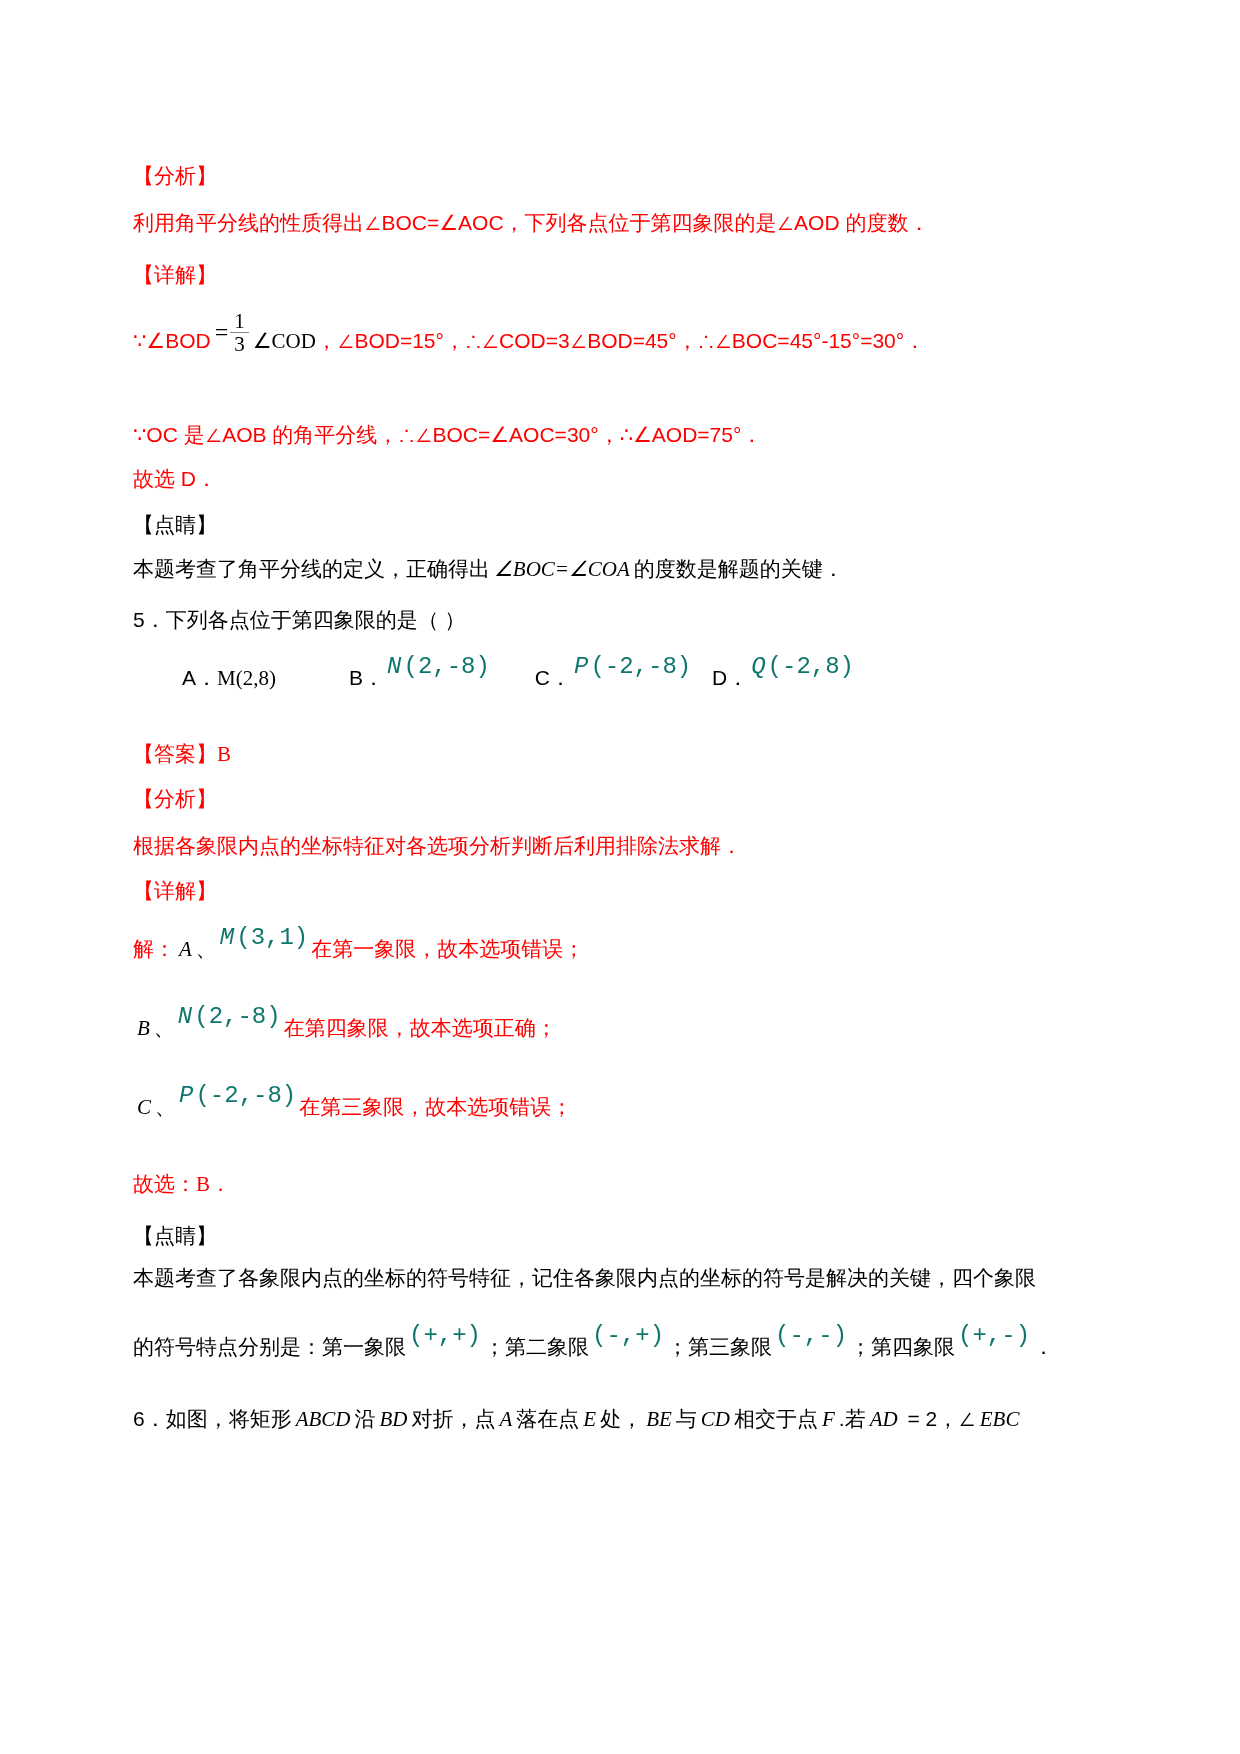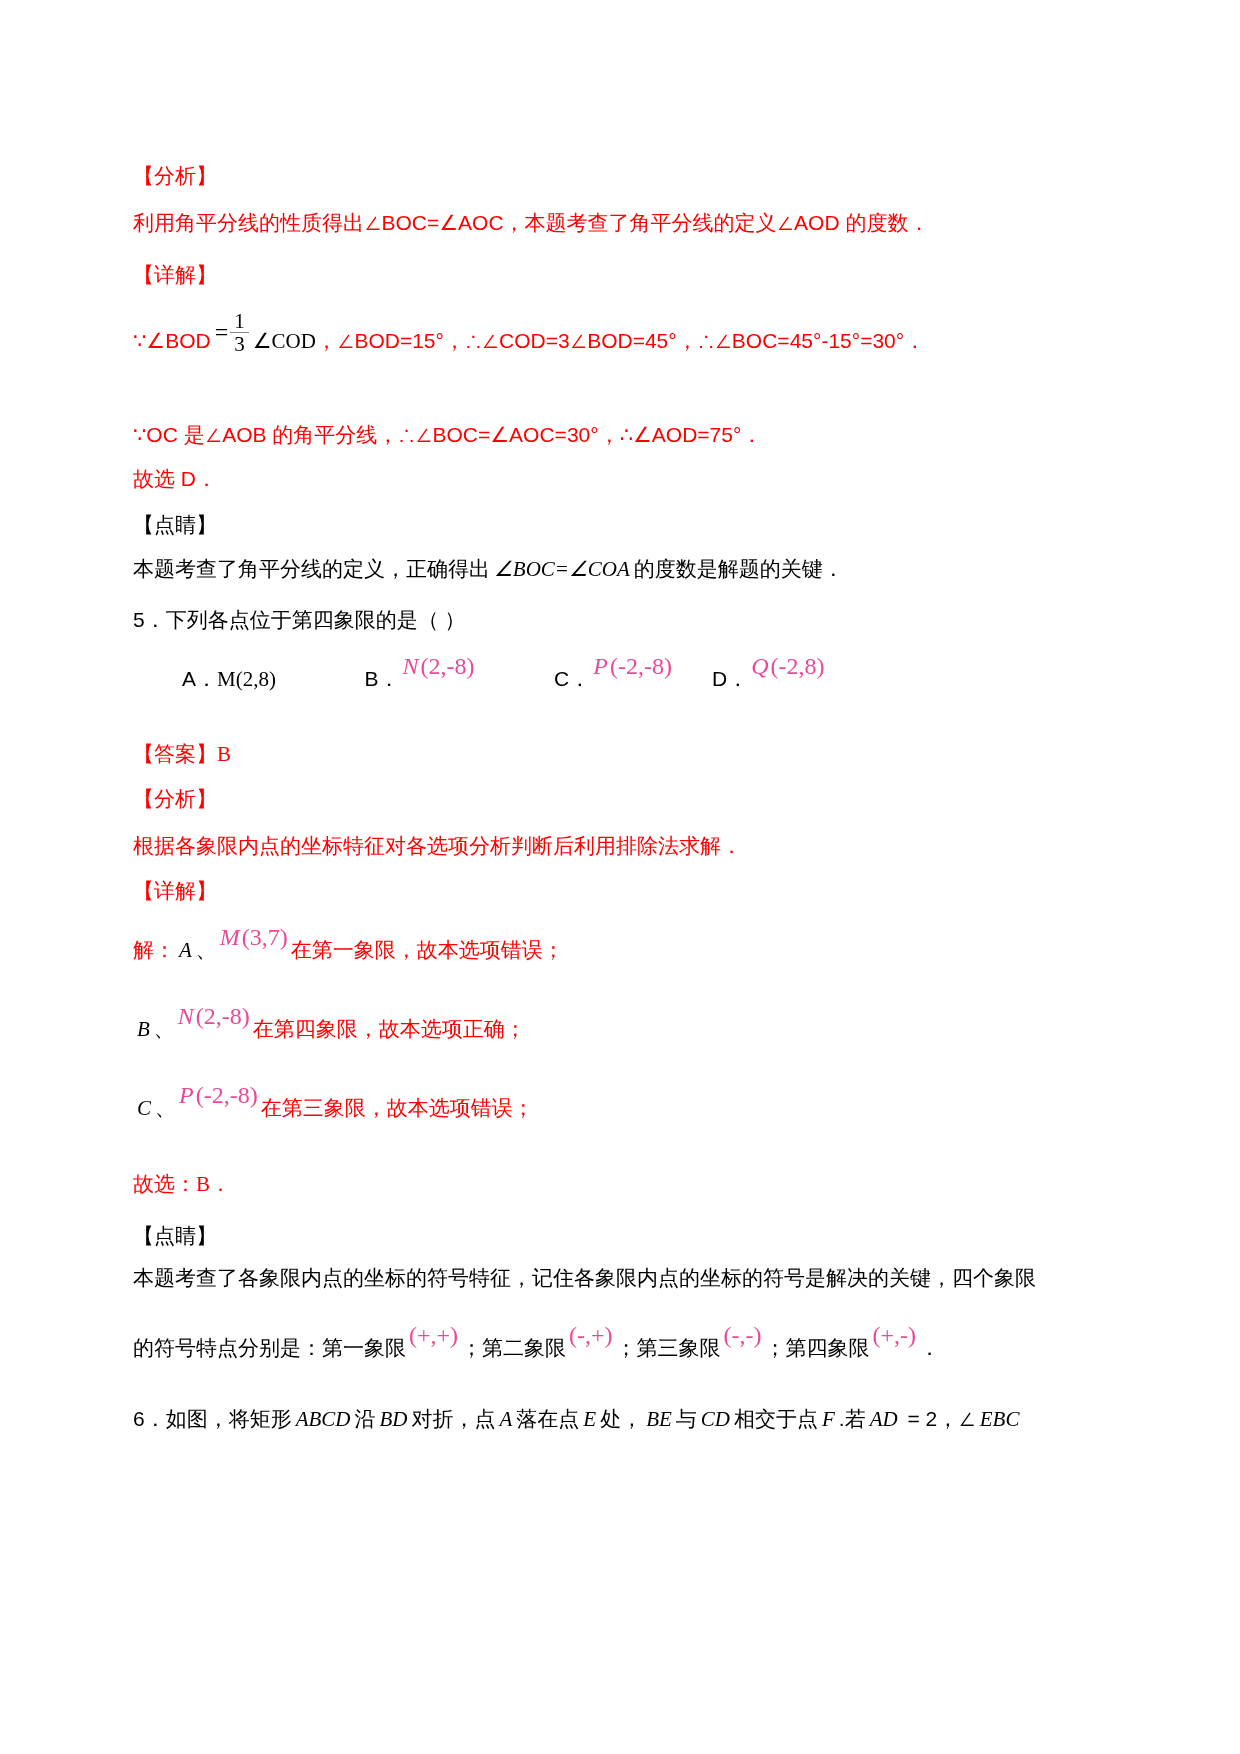--- a/index.html
+++ b/index.html
@@ -28,23 +28,23 @@
   
   .mi {
     font-family: "Liberation Serif", serif;
     font-style: italic;
     margin: 0 4px;
   }
   
   .msup {
     display: inline-block;
     transform: translateY(-12px);
-    font-family: Liberation Serif, serif;
+    font-family: Liberation Mono, monospace;
     font-size: 24px;
-    color: #ec4899;
+    color: #0f766e;
     margin: 0 3px;
   }
   .msup .mvar { font-style: italic; margin-right: 2px; }
   
   .eq-group {
     display: inline-flex;
     align-items: center;
     transform: translateY(-10px);
     font-family: "Liberation Serif", serif;
     color: #000;
@@ -84,21 +84,21 @@
   .opt-b { width: 192px; }
   .opt-c { width: 195px; }
 </style>
 </head>
 <body>
 
 <div class="page">
 
   <p class="red p-a1h">【分析】</p>
 
-  <p class="red p-a1t">利用角平分线的性质得出∠BOC=∠AOC，本题考查了角平分线的定义∠AOD 的度数．</p>
+  <p class="red p-a1t">利用角平分线的性质得出∠BOC=∠AOC，下列各点位于第四象限的是∠AOD 的度数．</p>
 
   <p class="red p-d1h">【详解】</p>
 
   <p class="p-form"><span class="red">∵∠BOD</span><span class="eq-group">
         <span class="eq">=</span>
         <span class="frac">
           <span class="num">1</span>
           <span class="den">3</span>
         </span>
       </span><span class="serif blk">∠COD</span><span class="red">，∠BOD=15°，∴∠COD=3∠BOD=45°，∴∠BOC=45°-15°=30°．</span></p>
@@ -116,21 +116,21 @@
   <p class="blk p-opts"><span class="opt opt-a"><span>A．</span><span class="serif">M(2,8)</span></span><span class="opt opt-b"><span>B．</span><span class="msup"><span class="mvar">N</span><span>(2,-8)</span></span></span><span class="opt opt-c"><span>C．</span><span class="msup"><span class="mvar">P</span><span>(-2,-8)</span></span></span><span class="opt"><span>D．</span><span class="msup"><span class="mvar">Q</span><span>(-2,8)</span></span></span></p>
 
   <p class="red p-ans"><span>【答案】</span><span class="serif">B</span></p>
 
   <p class="red p-a2h">【分析】</p>
 
   <p class="red p-a2t">根据各象限内点的坐标特征对各选项分析判断后利用排除法求解．</p>
 
   <p class="red p-d2h">【详解】</p>
 
-  <p class="p-oline"><span class="red">解：</span><span class="mi">A</span><span class="blk">、</span><span class="msup"><span class="mvar">M</span><span>(3,7)</span></span><span class="red">在第一象限，故本选项错误；</span></p>
+  <p class="p-oline"><span class="red">解：</span><span class="mi">A</span><span class="blk">、</span><span class="msup"><span class="mvar">M</span><span>(3,1)</span></span><span class="red">在第一象限，故本选项错误；</span></p>
 
   <p class="p-oline"><span class="mi">B</span><span class="blk">、</span><span class="msup"><span class="mvar">N</span><span>(2,-8)</span></span><span class="red">在第四象限，故本选项正确；</span></p>
 
   <p class="p-oline"><span class="mi">C</span><span class="blk">、</span><span class="msup"><span class="mvar">P</span><span>(-2,-8)</span></span><span class="red">在第三象限，故本选项错误；</span></p>
 
 
   <p class="red p-conc2"><span>故选：</span><span class="serif">B</span><span>．</span></p>
 
   <p class="blk p-t2h">【点睛】</p>
 

